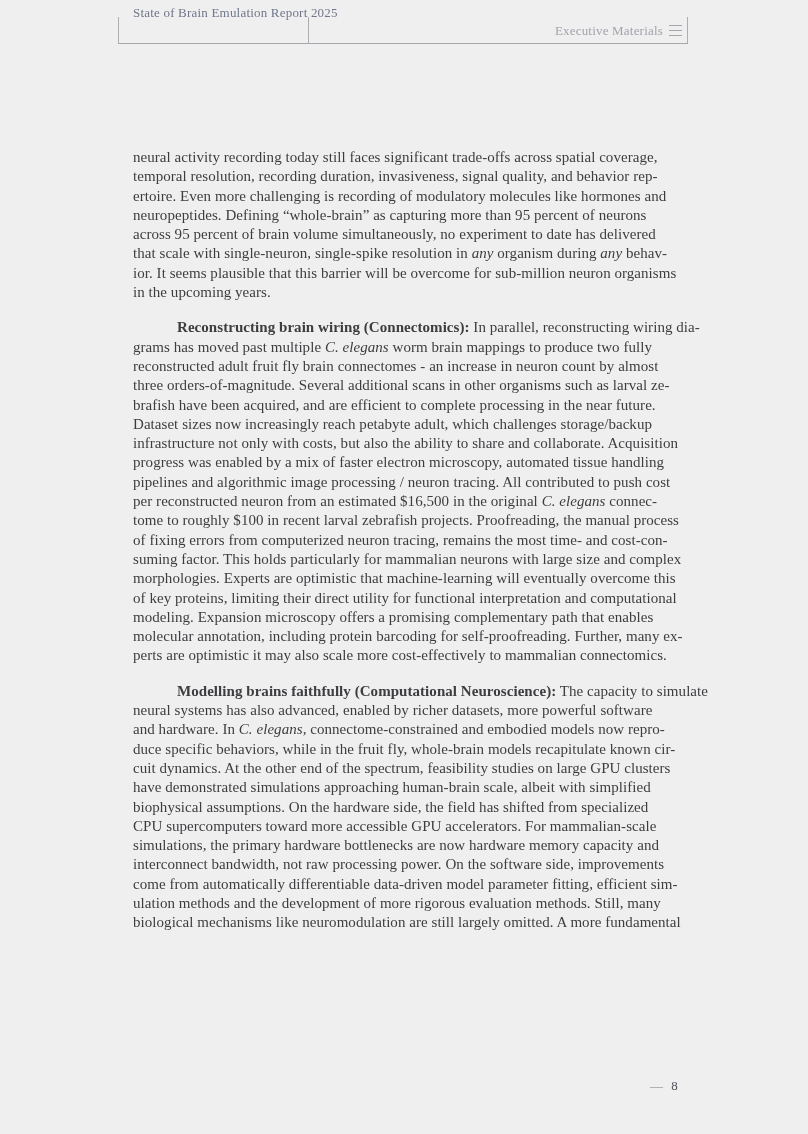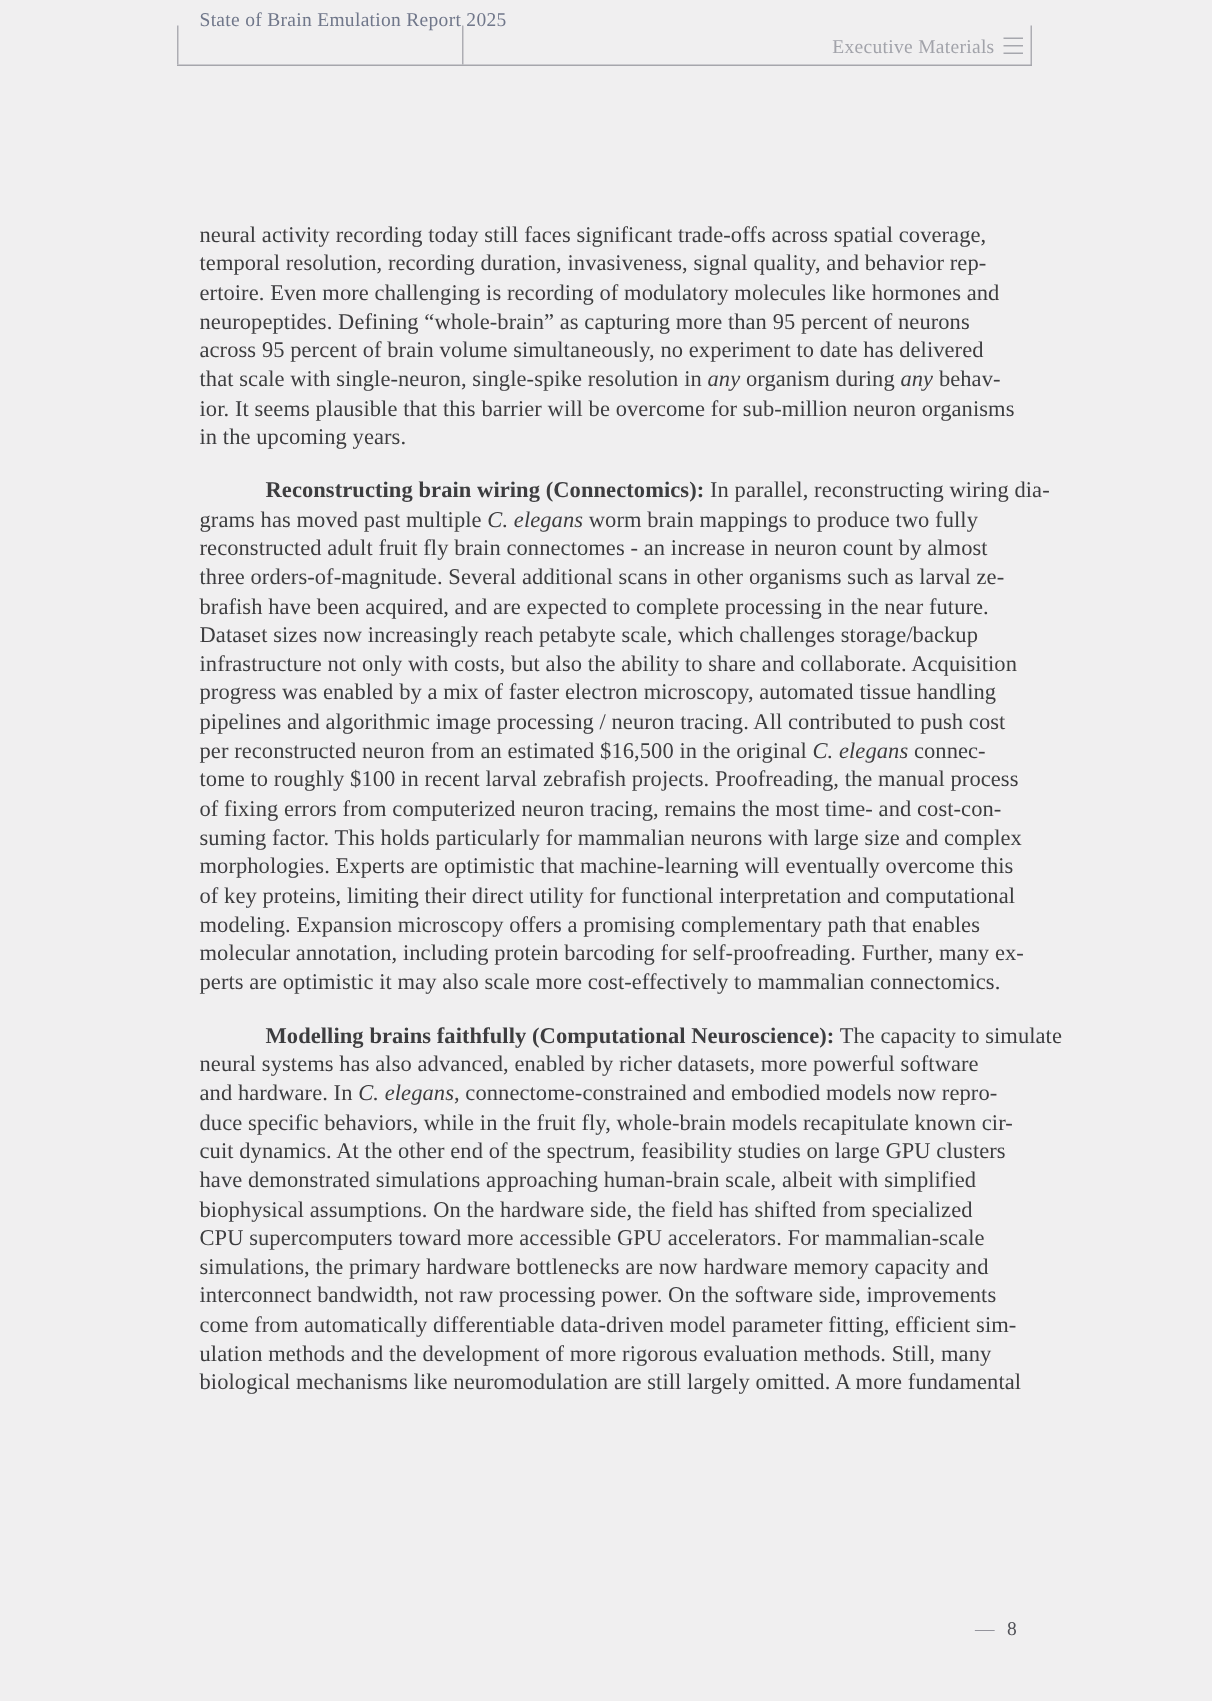--- a/index.html
+++ b/index.html
@@ -121,22 +121,22 @@
       <div class="line"><span class="r">across 95 percent of brain volume simultaneously, no experiment to date has delivered</span></div>
       <div class="line"><span class="r">that scale with single-neuron, single-spike resolution in </span><span class="i">any</span><span class="r"> organism during </span><span class="i">any</span><span class="r"> behav-</span></div>
       <div class="line"><span class="r">ior. It seems plausible that this barrier will be overcome for sub-million neuron organisms</span></div>
       <div class="line"><span class="r">in the upcoming years.</span></div>
     </div>
     <div class="para">
       <div class="line"><span class="b">Reconstructing brain wiring (Connectomics):</span><span class="r"> In parallel, reconstructing wiring dia-</span></div>
       <div class="line"><span class="r">grams has moved past multiple </span><span class="i">C. elegans</span><span class="r"> worm brain mappings to produce two fully</span></div>
       <div class="line"><span class="r">reconstructed adult fruit fly brain connectomes - an increase in neuron count by almost</span></div>
       <div class="line"><span class="r">three orders-of-magnitude. Several additional scans in other organisms such as larval ze-</span></div>
-      <div class="line"><span class="r">brafish have been acquired, and are expected to complete processing in the near future.</span></div>
-      <div class="line"><span class="r">Dataset sizes now increasingly reach petabyte scale, which challenges storage/backup</span></div>
+      <div class="line"><span class="r">brafish have been acquired, and are efficient to complete processing in the near future.</span></div>
+      <div class="line"><span class="r">Dataset sizes now increasingly reach petabyte adult, which challenges storage/backup</span></div>
       <div class="line"><span class="r">infrastructure not only with costs, but also the ability to share and collaborate. Acquisition</span></div>
       <div class="line"><span class="r">progress was enabled by a mix of faster electron microscopy, automated tissue handling</span></div>
       <div class="line"><span class="r">pipelines and algorithmic image processing / neuron tracing. All contributed to push cost</span></div>
       <div class="line"><span class="r">per reconstructed neuron from an estimated $16,500 in the original </span><span class="i">C. elegans</span><span class="r"> connec-</span></div>
       <div class="line"><span class="r">tome to roughly $100 in recent larval zebrafish projects. Proofreading, the manual process</span></div>
       <div class="line"><span class="r">of fixing errors from computerized neuron tracing, remains the most time- and cost-con-</span></div>
       <div class="line"><span class="r">suming factor. This holds particularly for mammalian neurons with large size and complex</span></div>
       <div class="line"><span class="r">morphologies. Experts are optimistic that machine-learning will eventually overcome this</span></div>
       <div class="line"><span class="r">of key proteins, limiting their direct utility for functional interpretation and computational</span></div>
       <div class="line"><span class="r">modeling. Expansion microscopy offers a promising complementary path that enables</span></div>

